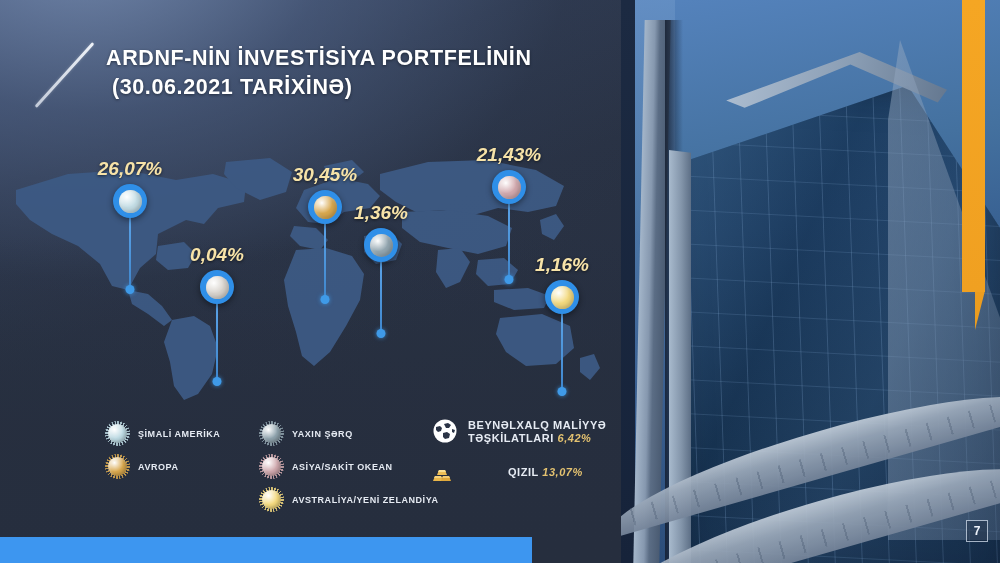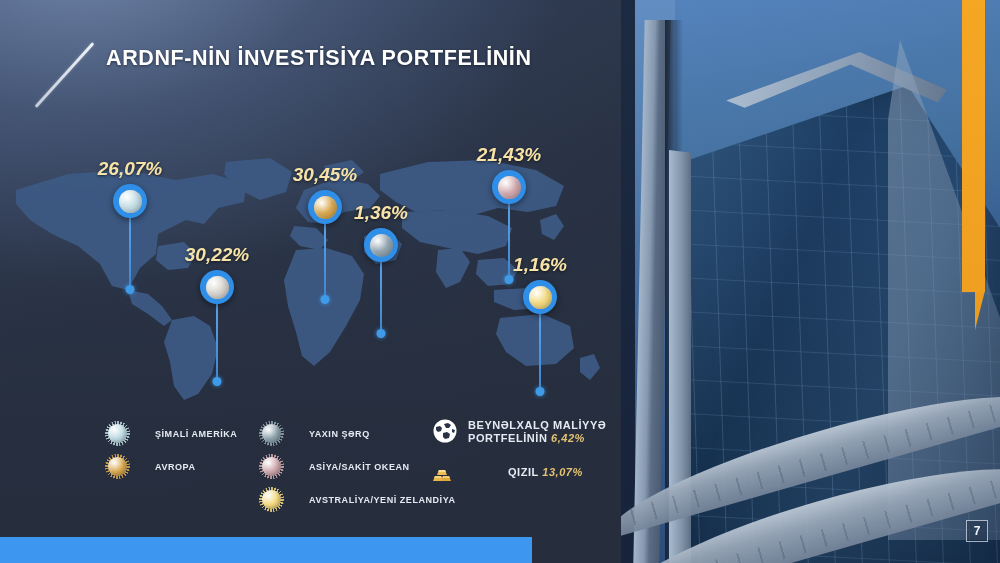--- a/index.html
+++ b/index.html
@@ -88,21 +88,21 @@
     box-shadow:inset -2px -2px 3px rgba(0,0,0,.22), inset 2px 2px 3px rgba(255,255,255,.4);
   }
   .legend-swatch:before{
     content:"";position:absolute;left:-3px;top:-3px;width:25px;height:25px;
     border-radius:50%;z-index:-1;
     background:
       repeating-conic-gradient(from 0deg, currentColor 0deg 7deg, transparent 7deg 15deg);
     opacity:.85;
   }
   .legend-label{
-    margin-left:28px;color:#e6ebf3;font-size:9px;font-weight:bold;
+    margin-left:11px;color:#e6ebf3;font-size:9px;font-weight:bold;
     letter-spacing:.55px;white-space:nowrap;
   }
   .legend-pct{color:#e4c270;font-style:italic;font-weight:bold;}
 
   
   .legend-special{display:flex;align-items:flex-start;margin-bottom:14px;}
   .legend-special .sp-icon{flex:0 0 26px;width:26px;height:26px;margin-right:10px;}
   .legend-special .sp-text{
     color:#e6ebf3;font-size:11px;font-weight:bold;letter-spacing:.55px;
     line-height:13px;padding-top:1px;white-space:nowrap;
@@ -219,20 +219,21 @@
 <body>
 
 <div id="slide">
 
   <div id="left-panel">
 
     <div id="accent-line"></div>
 
     <div id="title-block">
       <div>ARDNF-NİN İNVESTİSİYA PORTFELİNİN</div>
+      <div class="t-ind">(30.06.2021 TARİXİNƏ)</div>
     </div>
 
     <div id="map-area">
       <svg id="world-map" viewBox="0 0 605 250" preserveAspectRatio="none">
 
         <path d="M8,40 L60,24 L118,20 L168,30 L205,24 L238,34 L236,52 L210,58 L196,74 L178,70 L150,84
                  L148,104 L132,118 L120,140 L104,136 L92,114 L70,96 L44,84 L22,70 L8,54 Z"></path>
         <path d="M150,96 L176,92 L188,104 L180,118 L160,120 L148,110 Z"></path>
 
         <path d="M218,12 L262,8 L284,22 L278,42 L252,50 L228,38 L216,24 Z"></path>
@@ -271,21 +272,21 @@
       <div id="markers-layer">
           <div class="marker" style="left: 113px; top: 34px; width: 34px; height: 106px;">
             <div class="pct">26,07%</div>
             <div class="stem" style="height: 72px;"></div>
             <div class="tip" style="top: 101px;"></div>
             <div class="pin">
               <div class="dot" style="background: radial-gradient(circle at 34% 30%, rgb(255, 255, 255) 0%, rgb(196, 221, 229) 48%, rgb(196, 221, 229) 100%);"></div>
             </div>
           </div>
           <div class="marker" style="left: 200px; top: 120px; width: 34px; height: 112px;">
-            <div class="pct">30,22%</div>
+            <div class="pct">0,04%</div>
             <div class="stem" style="height: 78px;"></div>
             <div class="tip" style="top: 107px;"></div>
             <div class="pin">
               <div class="dot" style="background: radial-gradient(circle at 34% 30%, rgb(255, 255, 255) 0%, rgb(216, 211, 205) 48%, rgb(216, 211, 205) 100%);"></div>
             </div>
           </div>
           <div class="marker" style="left: 308px; top: 40px; width: 34px; height: 110px;">
             <div class="pct">30,45%</div>
             <div class="stem" style="height: 76px;"></div>
             <div class="tip" style="top: 105px;"></div>
@@ -302,21 +303,21 @@
             </div>
           </div>
           <div class="marker" style="left: 492px; top: 20px; width: 34px; height: 110px;">
             <div class="pct">21,43%</div>
             <div class="stem" style="height: 76px;"></div>
             <div class="tip" style="top: 105px;"></div>
             <div class="pin">
               <div class="dot" style="background: radial-gradient(circle at 34% 30%, rgb(255, 255, 255) 0%, rgb(210, 169, 174) 48%, rgb(210, 169, 174) 100%);"></div>
             </div>
           </div>
-          <div class="marker" style="left: 523px; top: 130px; width: 34px; height: 112px;">
+          <div class="marker" style="left: 545px; top: 130px; width: 34px; height: 112px;">
             <div class="pct">1,16%</div>
             <div class="stem" style="height: 78px;"></div>
             <div class="tip" style="top: 107px;"></div>
             <div class="pin">
               <div class="dot" style="background: radial-gradient(circle at 34% 30%, rgb(255, 255, 255) 0%, rgb(243, 217, 126) 48%, rgb(243, 217, 126) 100%);"></div>
             </div>
           </div>
         </div>
     </div>
 
@@ -354,21 +355,21 @@
             <svg viewBox="0 0 26 26" width="26" height="26">
               <circle cx="13" cy="13" r="11.5" fill="#ffffff"></circle>
               <path d="M4,9 L8,8 L10,10 L9,13 L6,14 L4,12 Z
                        M12,6 L16,5 L19,7 L17,10 L14,10 Z
                        M11,15 L15,14 L18,16 L17,20 L13,21 L11,19 Z
                        M20,11 L23,12 L22,15 L20,14 Z" fill="#2b3446"></path>
             </svg>
           </div>
           <div class="sp-text">
             <div>BEYNƏLXALQ MALİYYƏ</div>
-            <div><span>PORTFELİNİN </span><span class="legend-pct">6,42%</span></div>
+            <div><span>TƏŞKİLATLARI </span><span class="legend-pct">6,42%</span></div>
           </div>
         </div>
 
         <div class="legend-special">
           <div class="sp-icon">
             <svg viewBox="0 0 26 26" width="26" height="26">
               <g>
                 <path d="M3,17 L9,17 L11,22 L1,22 Z" fill="#e9b64a"></path>
                 <path d="M3,17 L9,17 L10,19 L2,19 Z" fill="#f6d27c"></path>
                 <path d="M11,17 L17,17 L19,22 L9,22 Z" fill="#e0a93c"></path>

